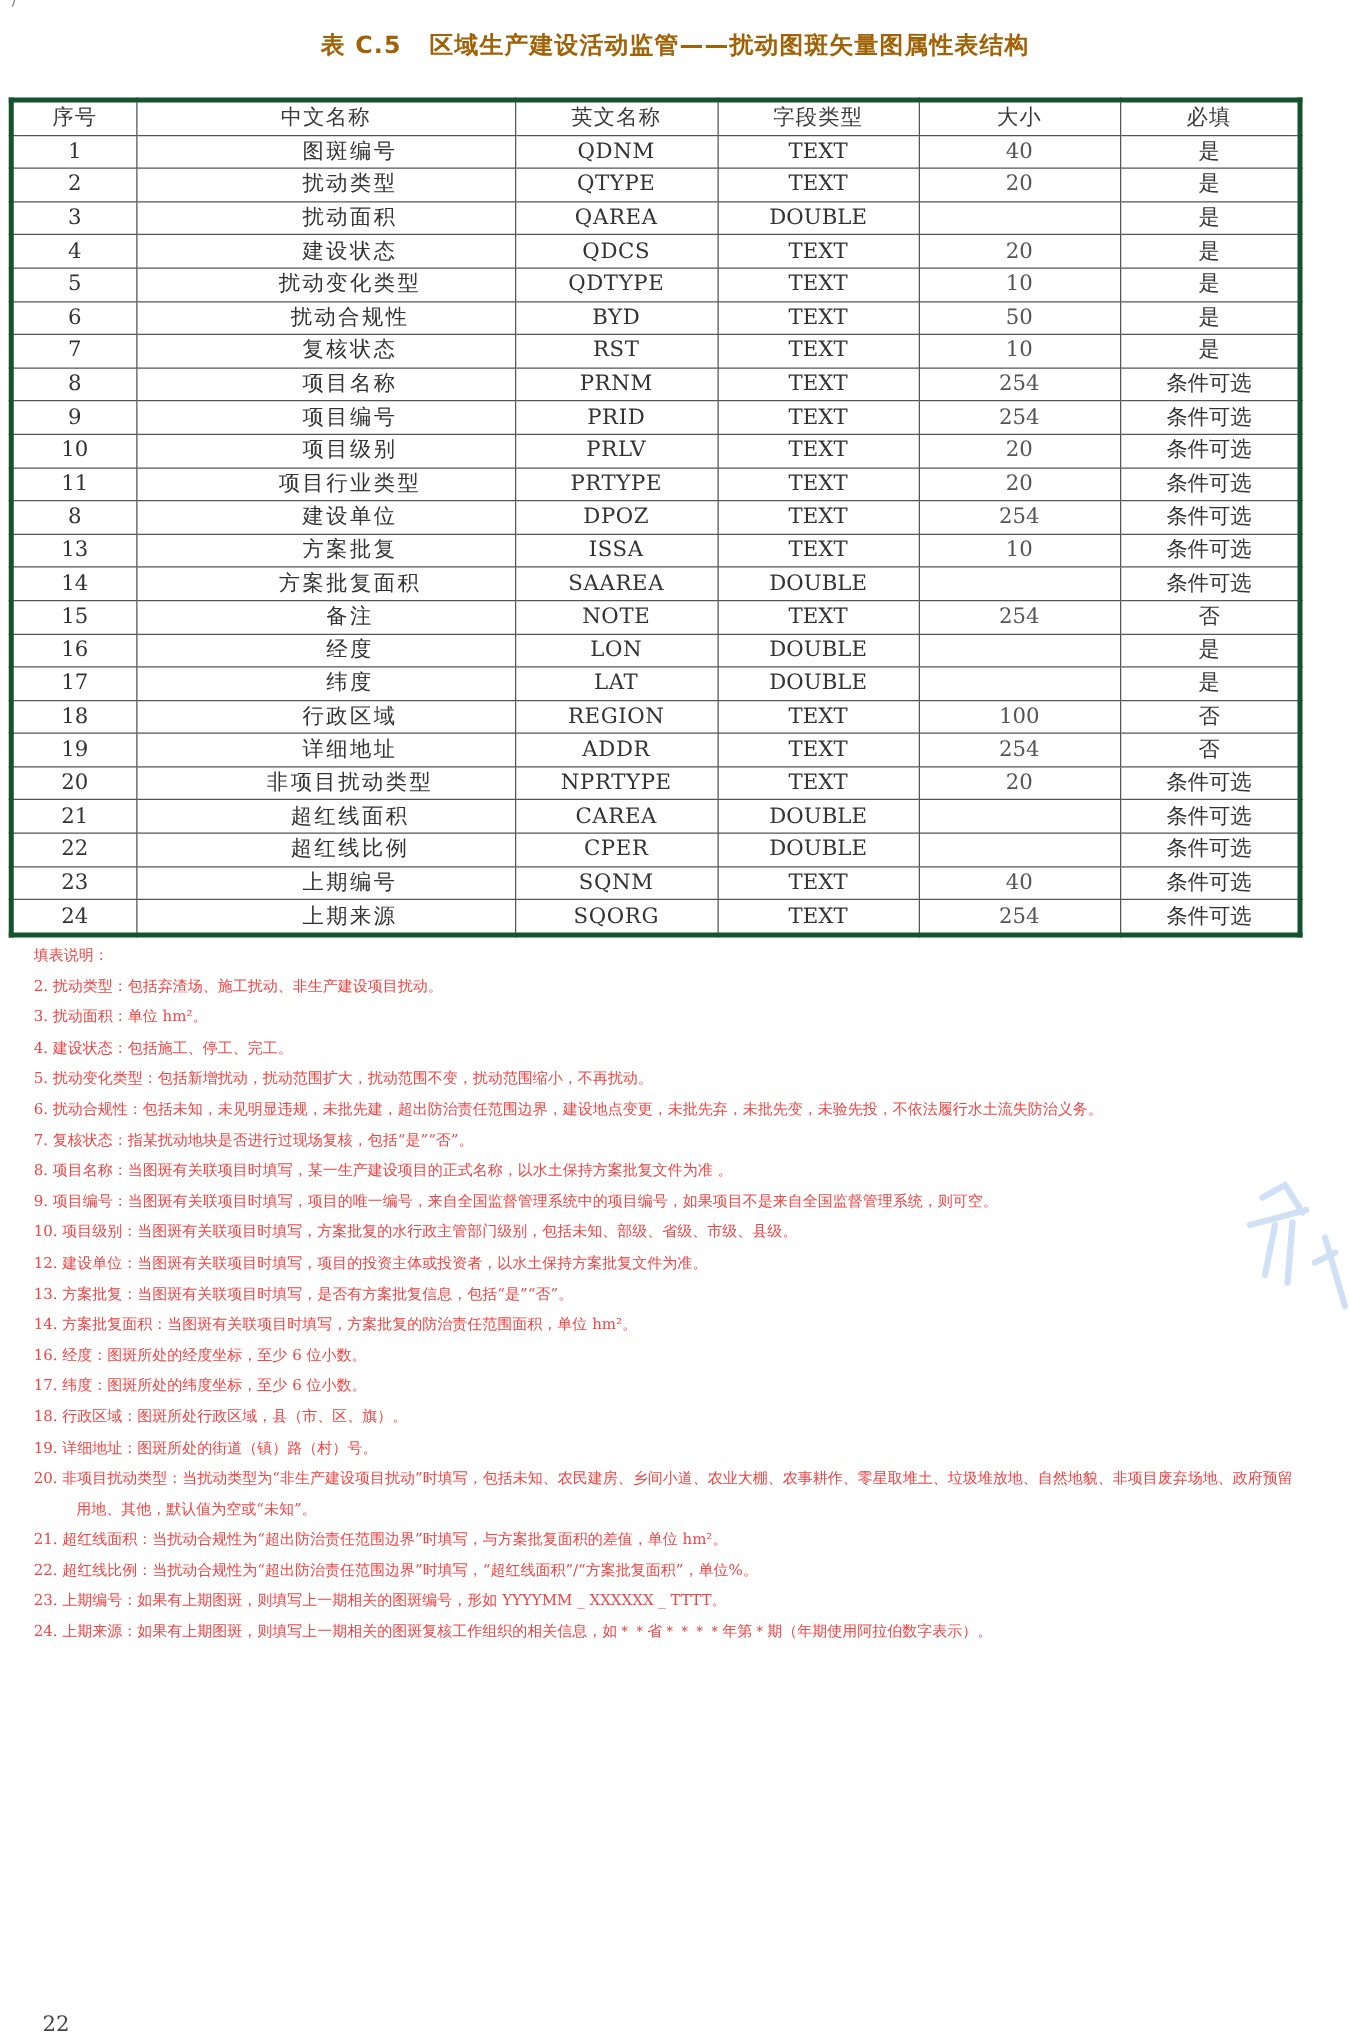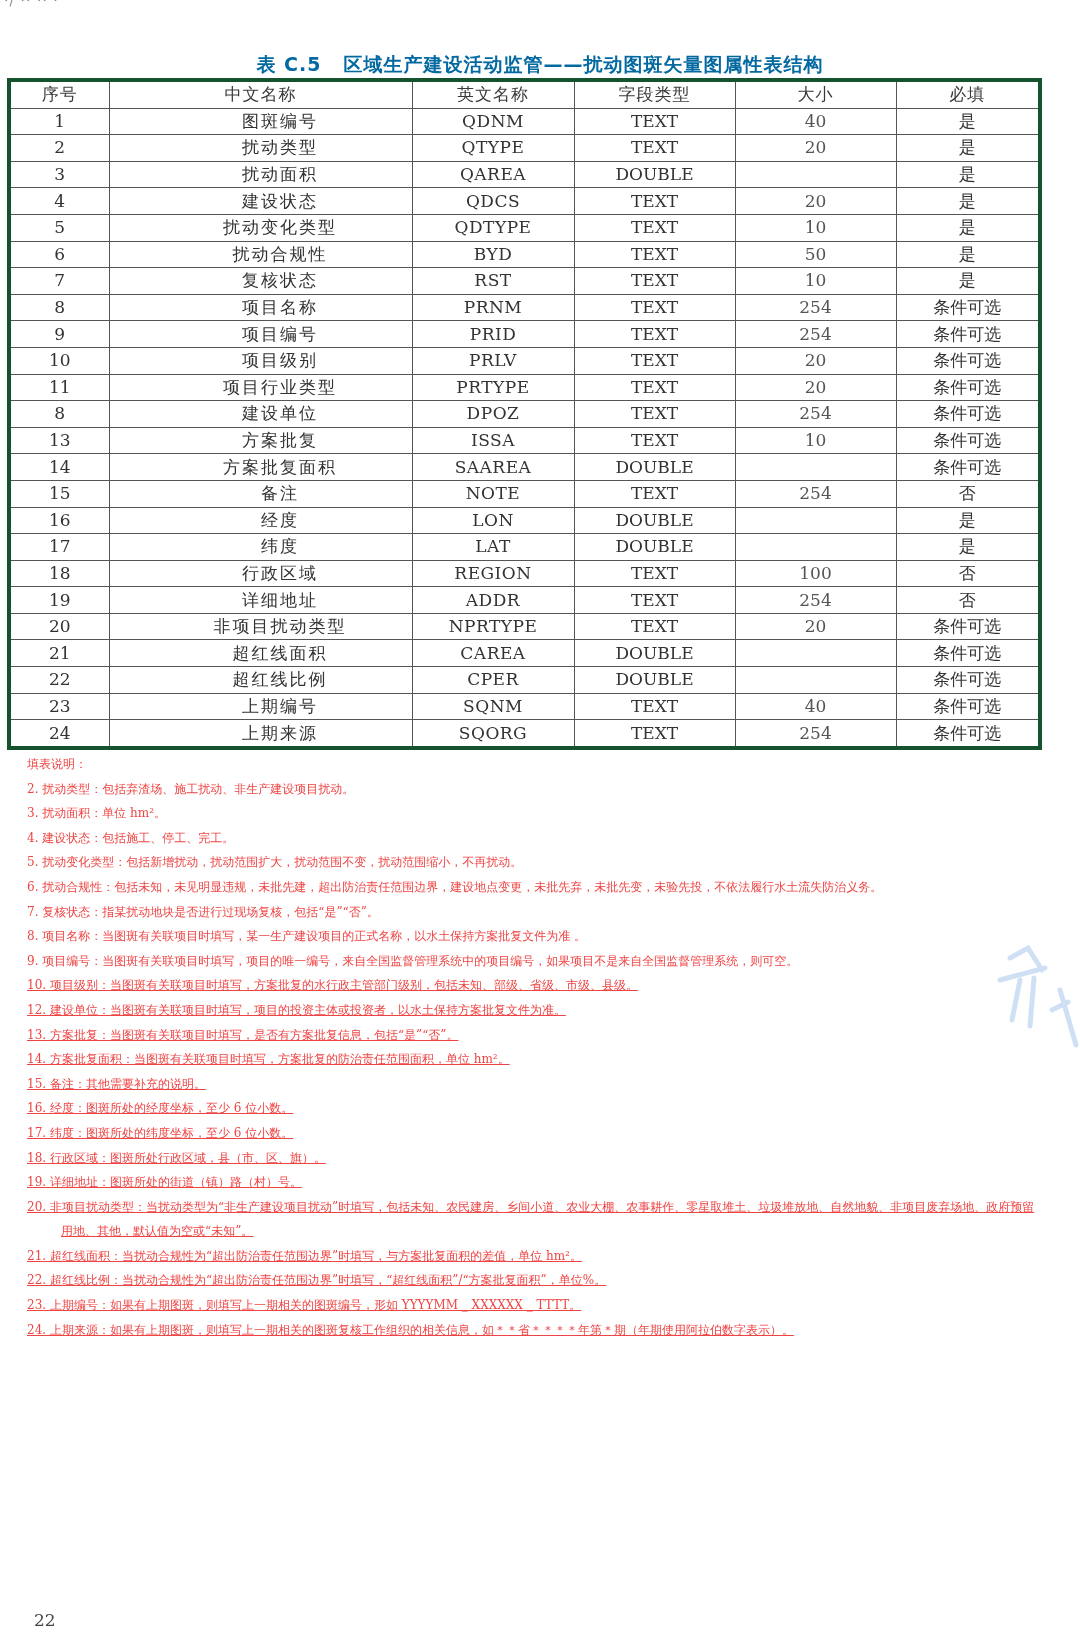--- a/index.html
+++ b/index.html
@@ -6,23 +6,23 @@
   body {
     width: 1080px; height: 1633px; position: relative; overflow: hidden;
     font-family: "DejaVu Serif", "Liberation Serif", serif;
     color: #2a2a2a;
   }
   .top-fragment {
     position: absolute; left: 4px; top: -8px; font-size: 14px; color: #888;
     letter-spacing: 1px;
   }
   .table-title {
-    position: absolute; left: 0; top: 52px; width: 1080px; text-align: center;
+    position: absolute; left: 0; top: 23px; width: 1080px; text-align: center;
     font-family: "DejaVu Sans", "Liberation Sans", sans-serif;
-    font-weight: bold; font-size: 19px; color: #0369a1; letter-spacing: 1px;
+    font-weight: bold; font-size: 19px; color: #a16207; letter-spacing: 1px;
   }
   .table-title .num { margin-right: 22px; }
   table.attr {
     position: absolute; left: 7px; top: 78px; width: 1031px;
     border-collapse: collapse; table-layout: fixed;
     border: 4px solid #14532d;
     font-size: 17px;
   }
   table.attr th, table.attr td {
     border: 1px solid #555;
@@ -37,21 +37,21 @@
   table.attr td.size { color: #555; }
   .notes {
     position: absolute; left: 27px; top: 752px; width: 1010px;
     font-size: 12px; line-height: 24.6px; color: #ef4444;
   }
   .notes .heading { margin-left: 0; margin-bottom: 0; }
   .note {
     position: relative; padding-left: 0; text-indent: 0;
   }
   .note.wrap { padding-left: 25px; text-indent: -25px; }
-  .note.wrap2 { padding-left: 34px; text-indent: -34px; text-decoration: underline; }
+  .note.wrap2 { padding-left: 34px; text-indent: -34px; }
   .page-number {
     position: absolute; left: 34px; top: 1610px; font-size: 17px; color: #444;
   }
   .watermark {
     position: absolute; left: 990px; top: 940px; width: 90px; height: 120px;
     pointer-events: none;
   }
 </style>
 </head>
 <body>
@@ -285,21 +285,20 @@
       <div class="note wrap">4. 建设状态：包括施工、停工、完工。</div>
       <div class="note wrap">5. 扰动变化类型：包括新增扰动，扰动范围扩大，扰动范围不变，扰动范围缩小，不再扰动。</div>
       <div class="note wrap">6. 扰动合规性：包括未知，未见明显违规，未批先建，超出防治责任范围边界，建设地点变更，未批先弃，未批先变，未验先投，不依法履行水土流失防治义务。</div>
       <div class="note wrap">7. 复核状态：指某扰动地块是否进行过现场复核，包括“是”“否”。</div>
       <div class="note wrap">8. 项目名称：当图斑有关联项目时填写，某一生产建设项目的正式名称，以水土保持方案批复文件为准 。</div>
       <div class="note wrap">9. 项目编号：当图斑有关联项目时填写，项目的唯一编号，来自全国监督管理系统中的项目编号，如果项目不是来自全国监督管理系统，则可空。</div>
       <div class="note wrap2">10. 项目级别：当图斑有关联项目时填写，方案批复的水行政主管部门级别，包括未知、部级、省级、市级、县级。</div>
       <div class="note wrap2">12. 建设单位：当图斑有关联项目时填写，项目的投资主体或投资者，以水土保持方案批复文件为准。</div>
       <div class="note wrap2">13. 方案批复：当图斑有关联项目时填写，是否有方案批复信息，包括“是”“否”。</div>
       <div class="note wrap2">14. 方案批复面积：当图斑有关联项目时填写，方案批复的防治责任范围面积，单位 hm²。</div>
-      <div class="note wrap2">15. 备注：其他需要补充的说明。</div>
       <div class="note wrap2">16. 经度：图斑所处的经度坐标，至少 6 位小数。</div>
       <div class="note wrap2">17. 纬度：图斑所处的纬度坐标，至少 6 位小数。</div>
       <div class="note wrap2">18. 行政区域：图斑所处行政区域，县（市、区、旗）。</div>
       <div class="note wrap2">19. 详细地址：图斑所处的街道（镇）路（村）号。</div>
       <div class="note wrap2">20. 非项目扰动类型：当扰动类型为“非生产建设项目扰动”时填写，包括未知、农民建房、乡间小道、农业大棚、农事耕作、零星取堆土、垃圾堆放地、自然地貌、非项目废弃场地、政府预留用地、其他，默认值为空或“未知”。</div>
       <div class="note wrap2">21. 超红线面积：当扰动合规性为“超出防治责任范围边界”时填写，与方案批复面积的差值，单位 hm²。</div>
       <div class="note wrap2">22. 超红线比例：当扰动合规性为“超出防治责任范围边界”时填写，“超红线面积”/“方案批复面积”，单位%。</div>
       <div class="note wrap2">23. 上期编号：如果有上期图斑，则填写上一期相关的图斑编号，形如 YYYYMM _ XXXXXX _ TTTT。</div>
       <div class="note wrap2">24. 上期来源：如果有上期图斑，则填写上一期相关的图斑复核工作组织的相关信息，如＊＊省＊＊＊＊年第＊期（年期使用阿拉伯数字表示）。</div>
     </div>

